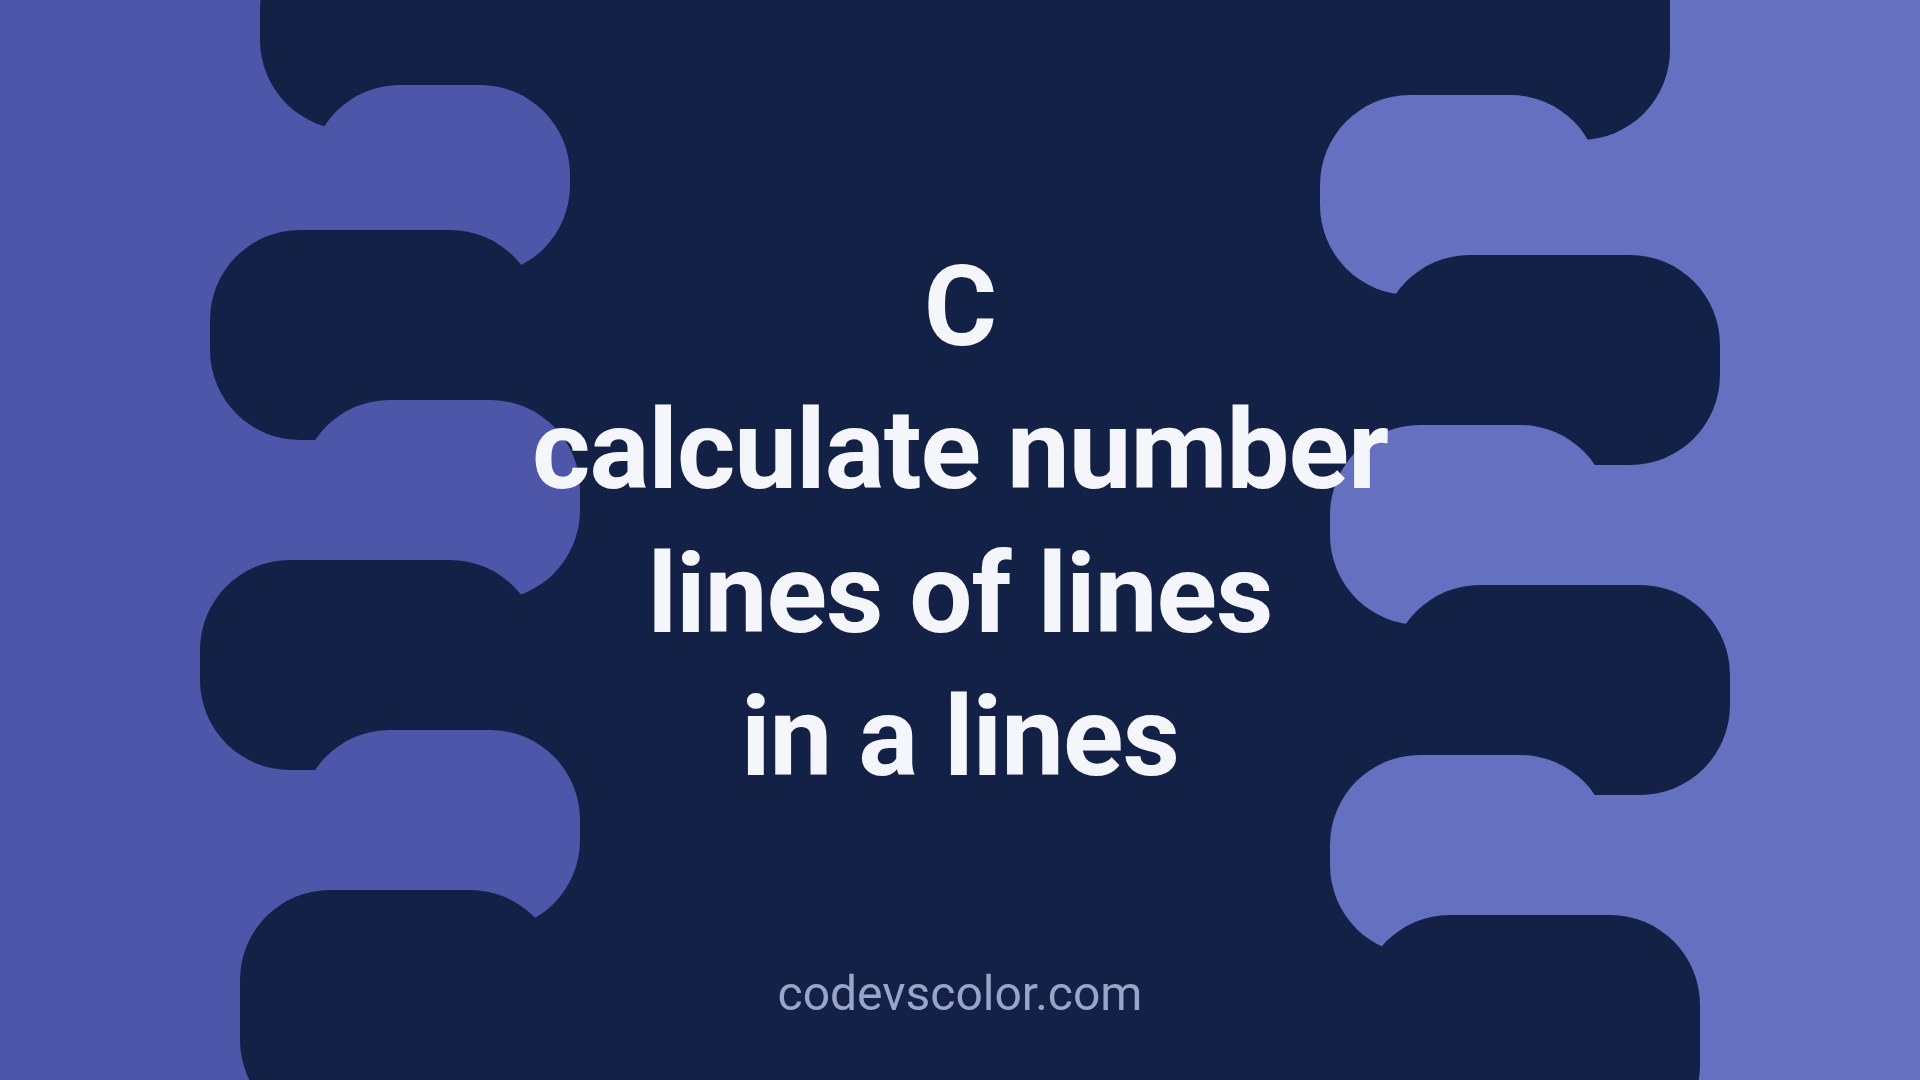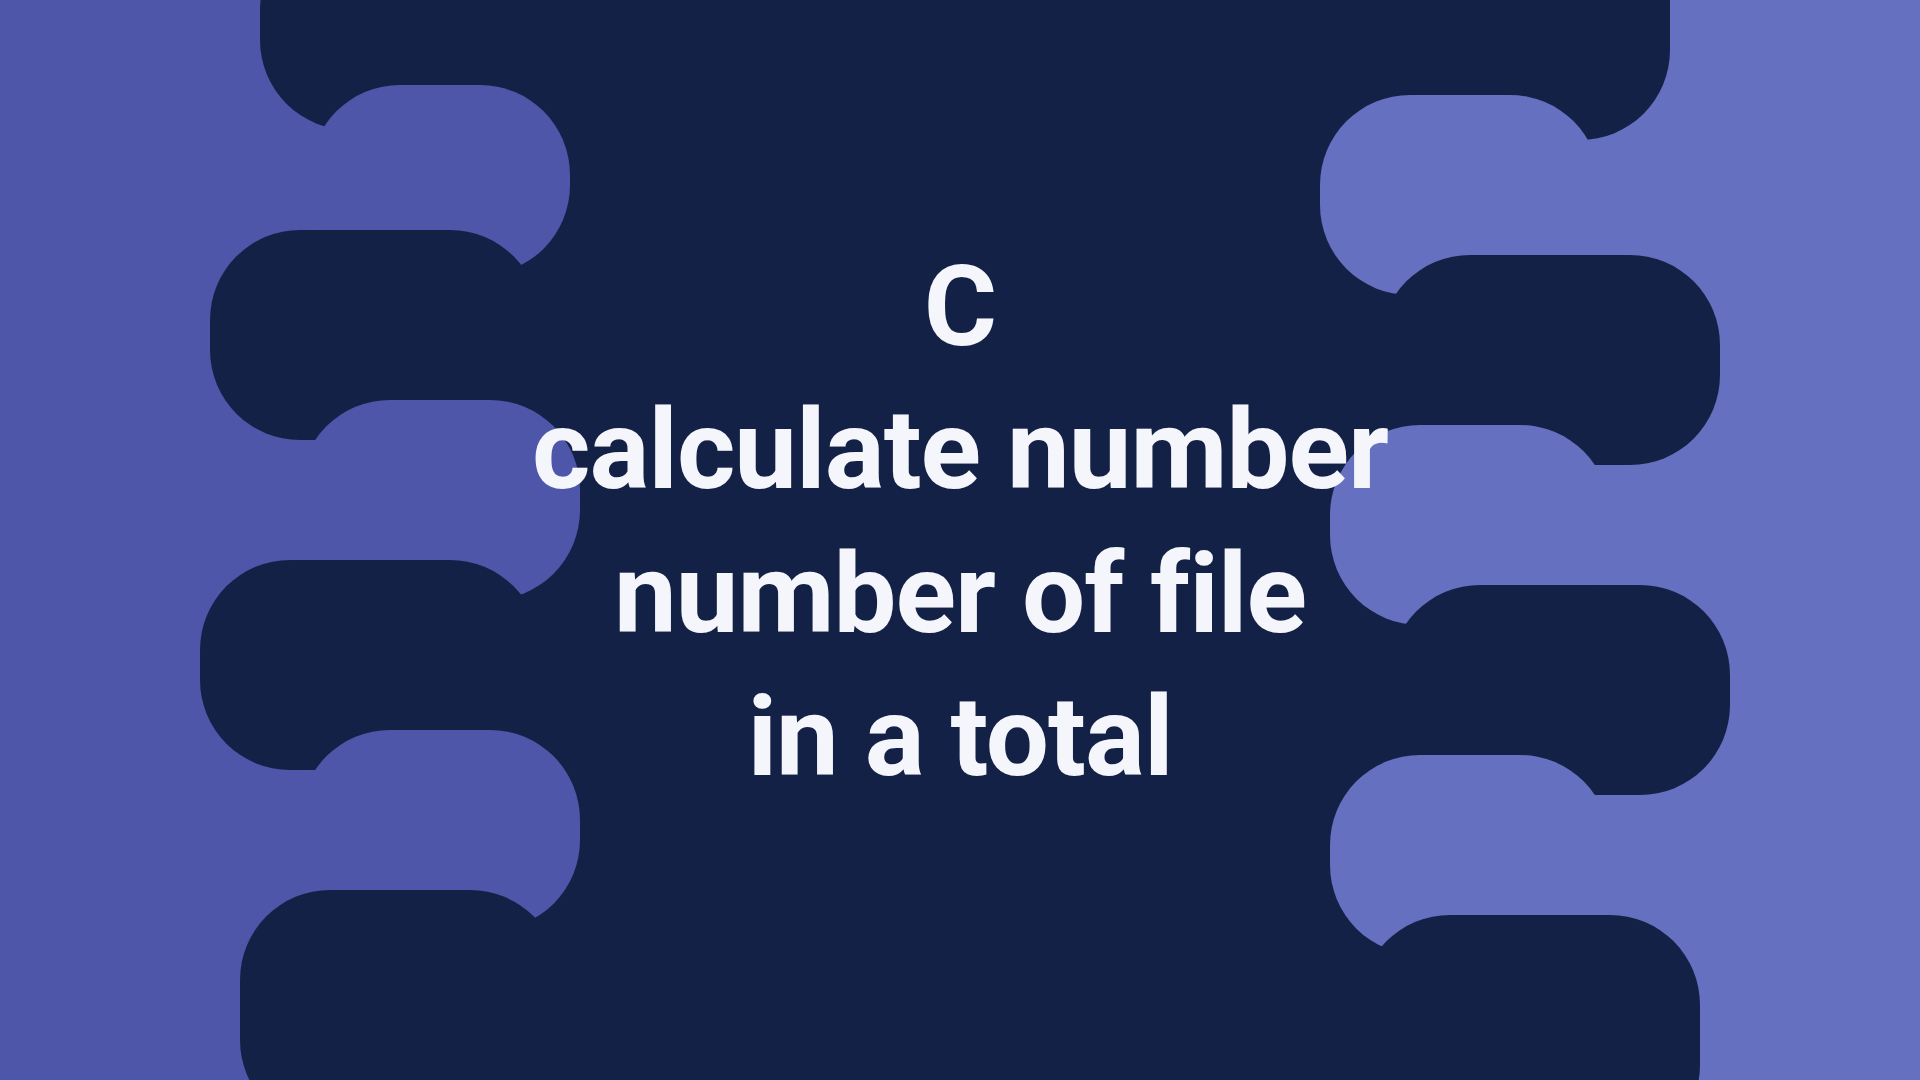--- a/index.html
+++ b/index.html
@@ -92,17 +92,18 @@
   <div class="rc" style="top:95px; left:1320px; width:280px; height:200px;"></div>
   <div class="rb" style="top:255px; left:1380px; width:340px; height:210px;"></div>
   <div class="rc" style="top:425px; left:1330px; width:280px; height:200px;"></div>
   <div class="rb" style="top:585px; left:1390px; width:340px; height:210px;"></div>
   <div class="rc" style="top:755px; left:1330px; width:280px; height:200px;"></div>
   <div class="rb" style="top:915px; left:1360px; width:340px; height:240px;"></div>
 
   <div class="title-block">
     <div>C</div>
     <div>calculate number</div>
-    <div>number of file</div>
-    <div>in a total</div>
+    <div>lines of lines</div>
+    <div>in a lines</div>
   </div>
 
+  <div class="watermark">codevscolor.com</div>
 </div>
 
 </body></html>

